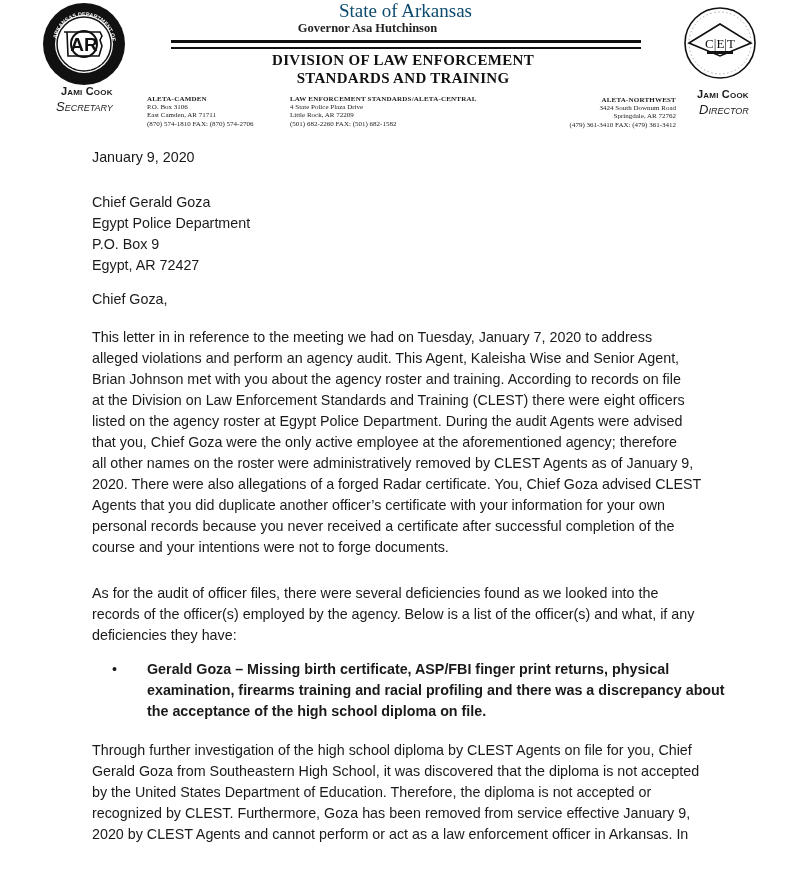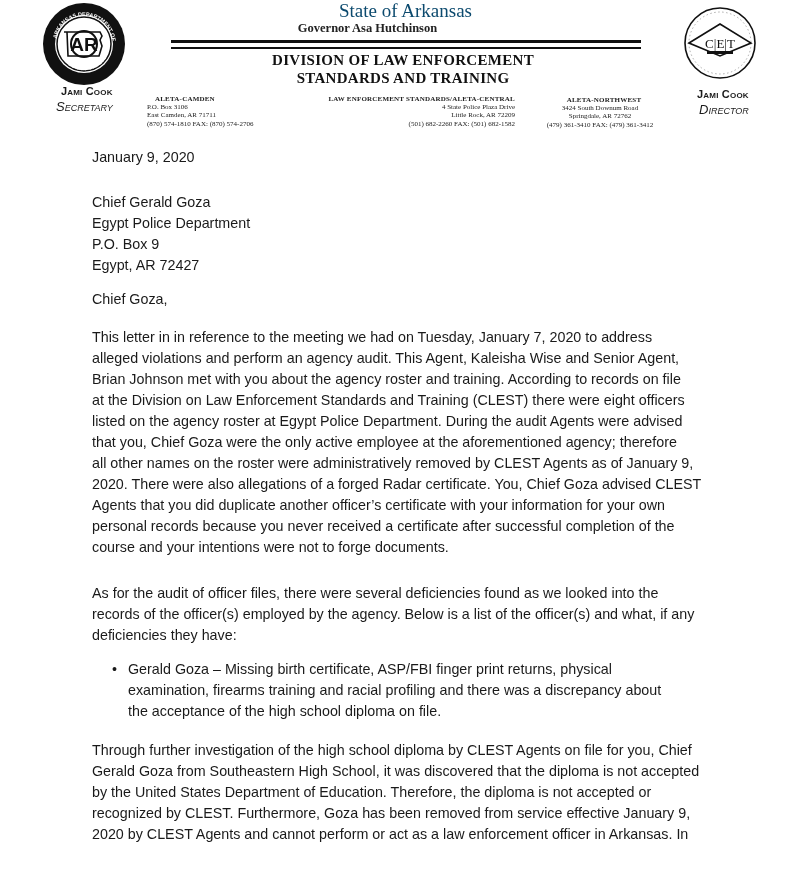--- a/index.html
+++ b/index.html
@@ -18,34 +18,34 @@
 
   .division { position: absolute; left: 0; width: 806px; top: 51px; text-align: center; font-size: 15px; line-height: 18px; font-weight: bold; letter-spacing: 0.3px; color: #111; }
 
   .person { position: absolute; font-size: 10px; text-align: right; }
   .person .nm { font-weight: bold; font-variant: small-caps; font-size: 11px; letter-spacing: 0.2px; }
   .person .tl { font-style: italic; font-variant: small-caps; font-size: 13px; margin-top: 2px; }
   .person-left { left: 56px; top: 85px; }
   .person-right { left: 697px; top: 88px; }
 
   .office { position: absolute; font-size: 7px; line-height: 8.2px; color: #222; }
-  .office .oname { font-weight: bold; letter-spacing: 0.2px; margin-left: 8px; }
+  .office .oname { font-weight: bold; letter-spacing: 0.2px; }
   .office-camden { left: 147px; top: 95px; text-align: left; }
-  .office-central { left: 290px; top: 95px; text-align: right; width: 225px; }
-  .office-nw { left: 524px; top: 96px; text-align: center; width: 152px; }
+  .office-central { left: 290px; top: 95px; text-align: left; width: 225px; }
+  .office-nw { left: 524px; top: 96px; text-align: right; width: 152px; }
 
   .letter { position: absolute; left: 92px; width: 640px; font-size: 14.3px; line-height: 21px; color: #1a1a1a; }
   .date { top: 147px; }
   .address { top: 192px; }
   .salutation { top: 289px; }
   .p1 { top: 327px; }
   .p2 { top: 583px; }
   .bullet-wrap { position: absolute; left: 112px; top: 659px; width: 610px; font-size: 14.3px; line-height: 21px; }
   .bullet-dot { position: absolute; left: 0; top: 0; }
-  .bullet-text { margin-left: 16px; display: block; }
+  .bullet-text { margin-left: 35px; display: block; font-weight: bold; }
   .p3 { top: 740px; }
   .line { display: block; white-space: nowrap; }
 </style>
 </head>
 <body>
 
 <svg class="seal-left" viewBox="0 0 84 84">
   <circle cx="42" cy="42" r="41" fill="#111"></circle>
   <circle cx="42" cy="42" r="29" fill="#fff"></circle>
   <circle cx="42" cy="42" r="27" fill="none" stroke="#111" stroke-width="1.5"></circle>

